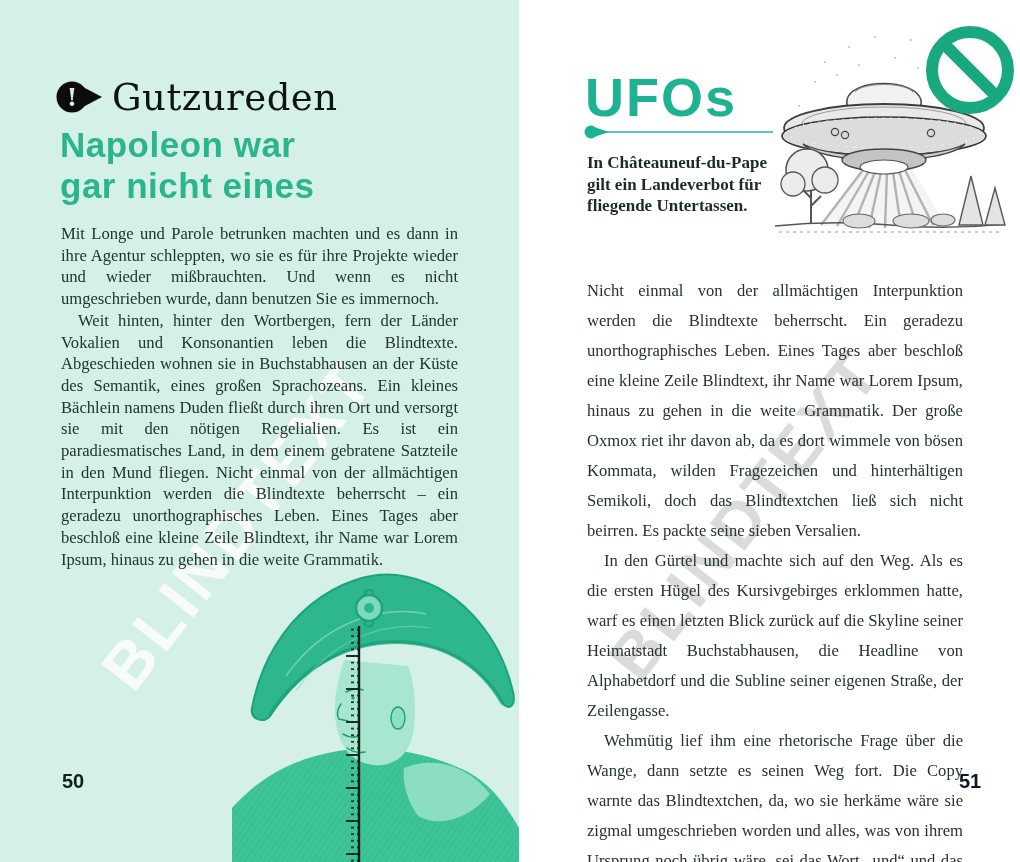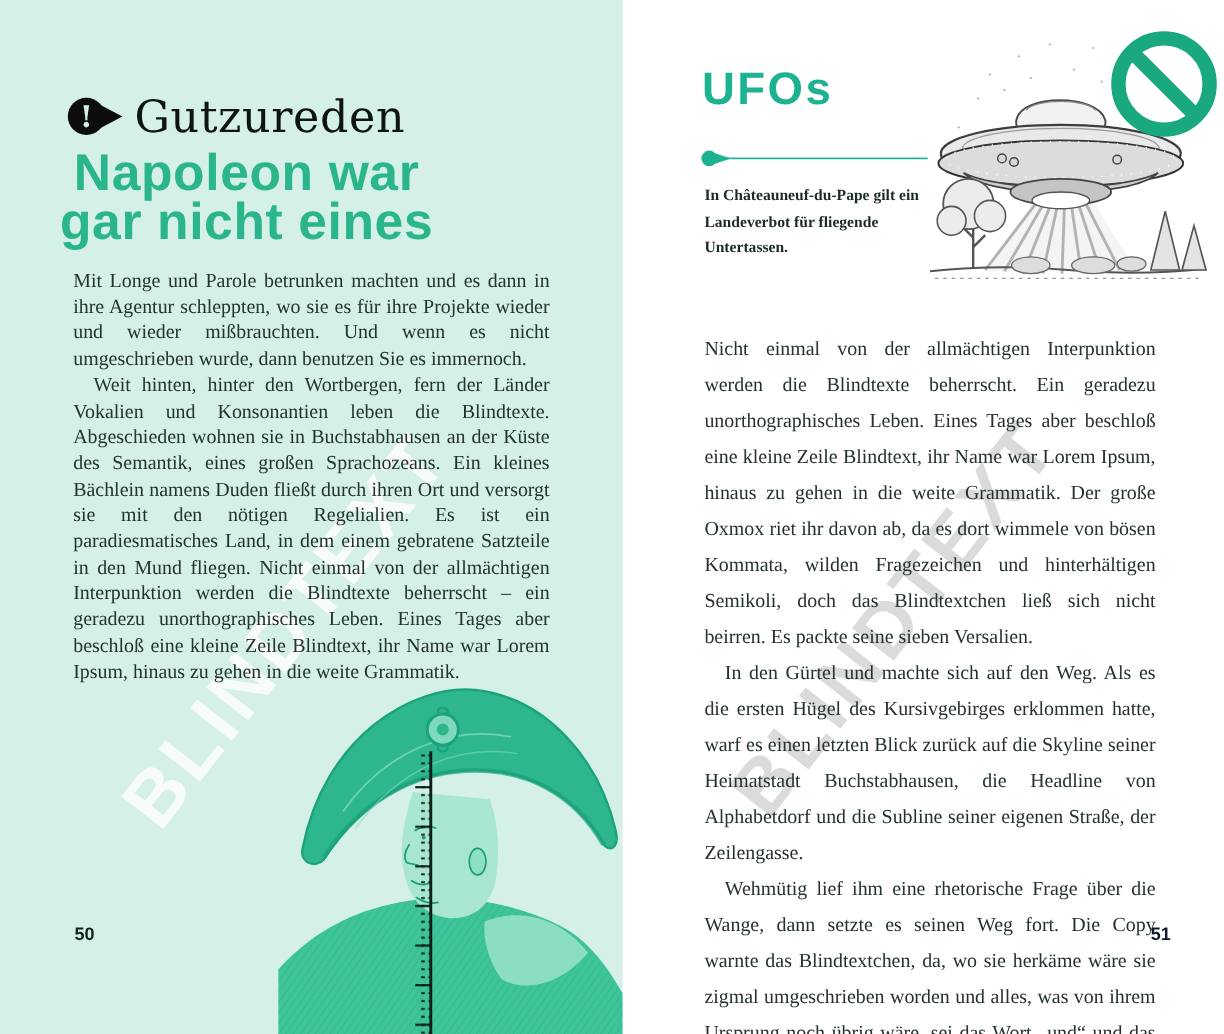--- a/index.html
+++ b/index.html
@@ -24,54 +24,54 @@
   #right-page .watermark{left:28px;top:478px;color:rgba(190,190,190,0.55);}
 
   
   .kicker-row{position:absolute;left:56px;top:78px;z-index:3;display:flex;align-items:center;}
   .kicker-icon{width:46px;height:36px;margin-right:10px;flex:0 0 auto;}
   .kicker-text{
     font-family:"DejaVu Serif",serif;font-size:37px;line-height:40px;
     color:#0e1413;letter-spacing:0.5px;
   }
   .display-heading{
-    position:absolute;left:50px;top:124px;z-index:3;
-    font-family:"Liberation Sans",sans-serif;font-weight:bold;
-    font-size:43px;line-height:41px;letter-spacing:0.5px;color:#2ab58c;text-align:center;
+    position:absolute;left:60px;top:124px;z-index:3;
+    font-family:"Liberation Sans",sans-serif;font-weight:bold;
+    font-size:35px;line-height:41px;letter-spacing:0.5px;color:#2ab58c;
   }
   .body-col{
     position:absolute;z-index:3;
     font-size:16.6px;line-height:21.7px;color:#24332e;
     text-align:justify;
   }
   #left-body{left:61px;top:223px;width:397px;font-family:Liberation Serif, serif;}
   #right-body{left:68px;top:248px;width:376px;line-height:30px;margin-top:28px;}
   .body-col p{margin:0;}
   .body-col p.indent{text-indent:17px;}
   .page-number{
     position:absolute;z-index:4;
     font-family:"Liberation Sans",sans-serif;font-weight:bold;
-    font-size:15px;color:#10201b;
+    font-size:20px;color:#10201b;
   }
   #left-page .page-number{left:62px;top:770px;}
   #right-page .page-number{left:440px;top:770px;color:#0f172a;}
 
   #napoleon-illo{position:absolute;left:226px;top:556px;z-index:2;}
 
   
   .ufo-heading{
-    position:absolute;left:66px;top:54px;z-index:3;
-    font-family:"Liberation Sans",sans-serif;font-weight:bold;
-    font-size:38px;letter-spacing:2px;color:#1db392;
+    position:absolute;left:66px;top:66px;z-index:3;
+    font-family:"Liberation Sans",sans-serif;font-weight:bold;
+    font-size:54px;letter-spacing:2px;color:#1db392;
   }
   #divider{position:absolute;left:64px;top:124px;z-index:3;}
   .intro-text{
     position:absolute;left:68px;top:152px;width:188px;z-index:3;
     font-family:"Liberation Serif",serif;font-weight:bold;
-    font-size:13px;line-height:21.5px;color:#1c2a28;
+    font-size:17px;line-height:21.5px;color:#1c2a28;
   }
   #ufo-illo{position:absolute;left:244px;top:20px;z-index:2;}
 </style>
 </head>
 <body>
 
 <div id="spread">
 
   <div class="page" id="left-page">
 

